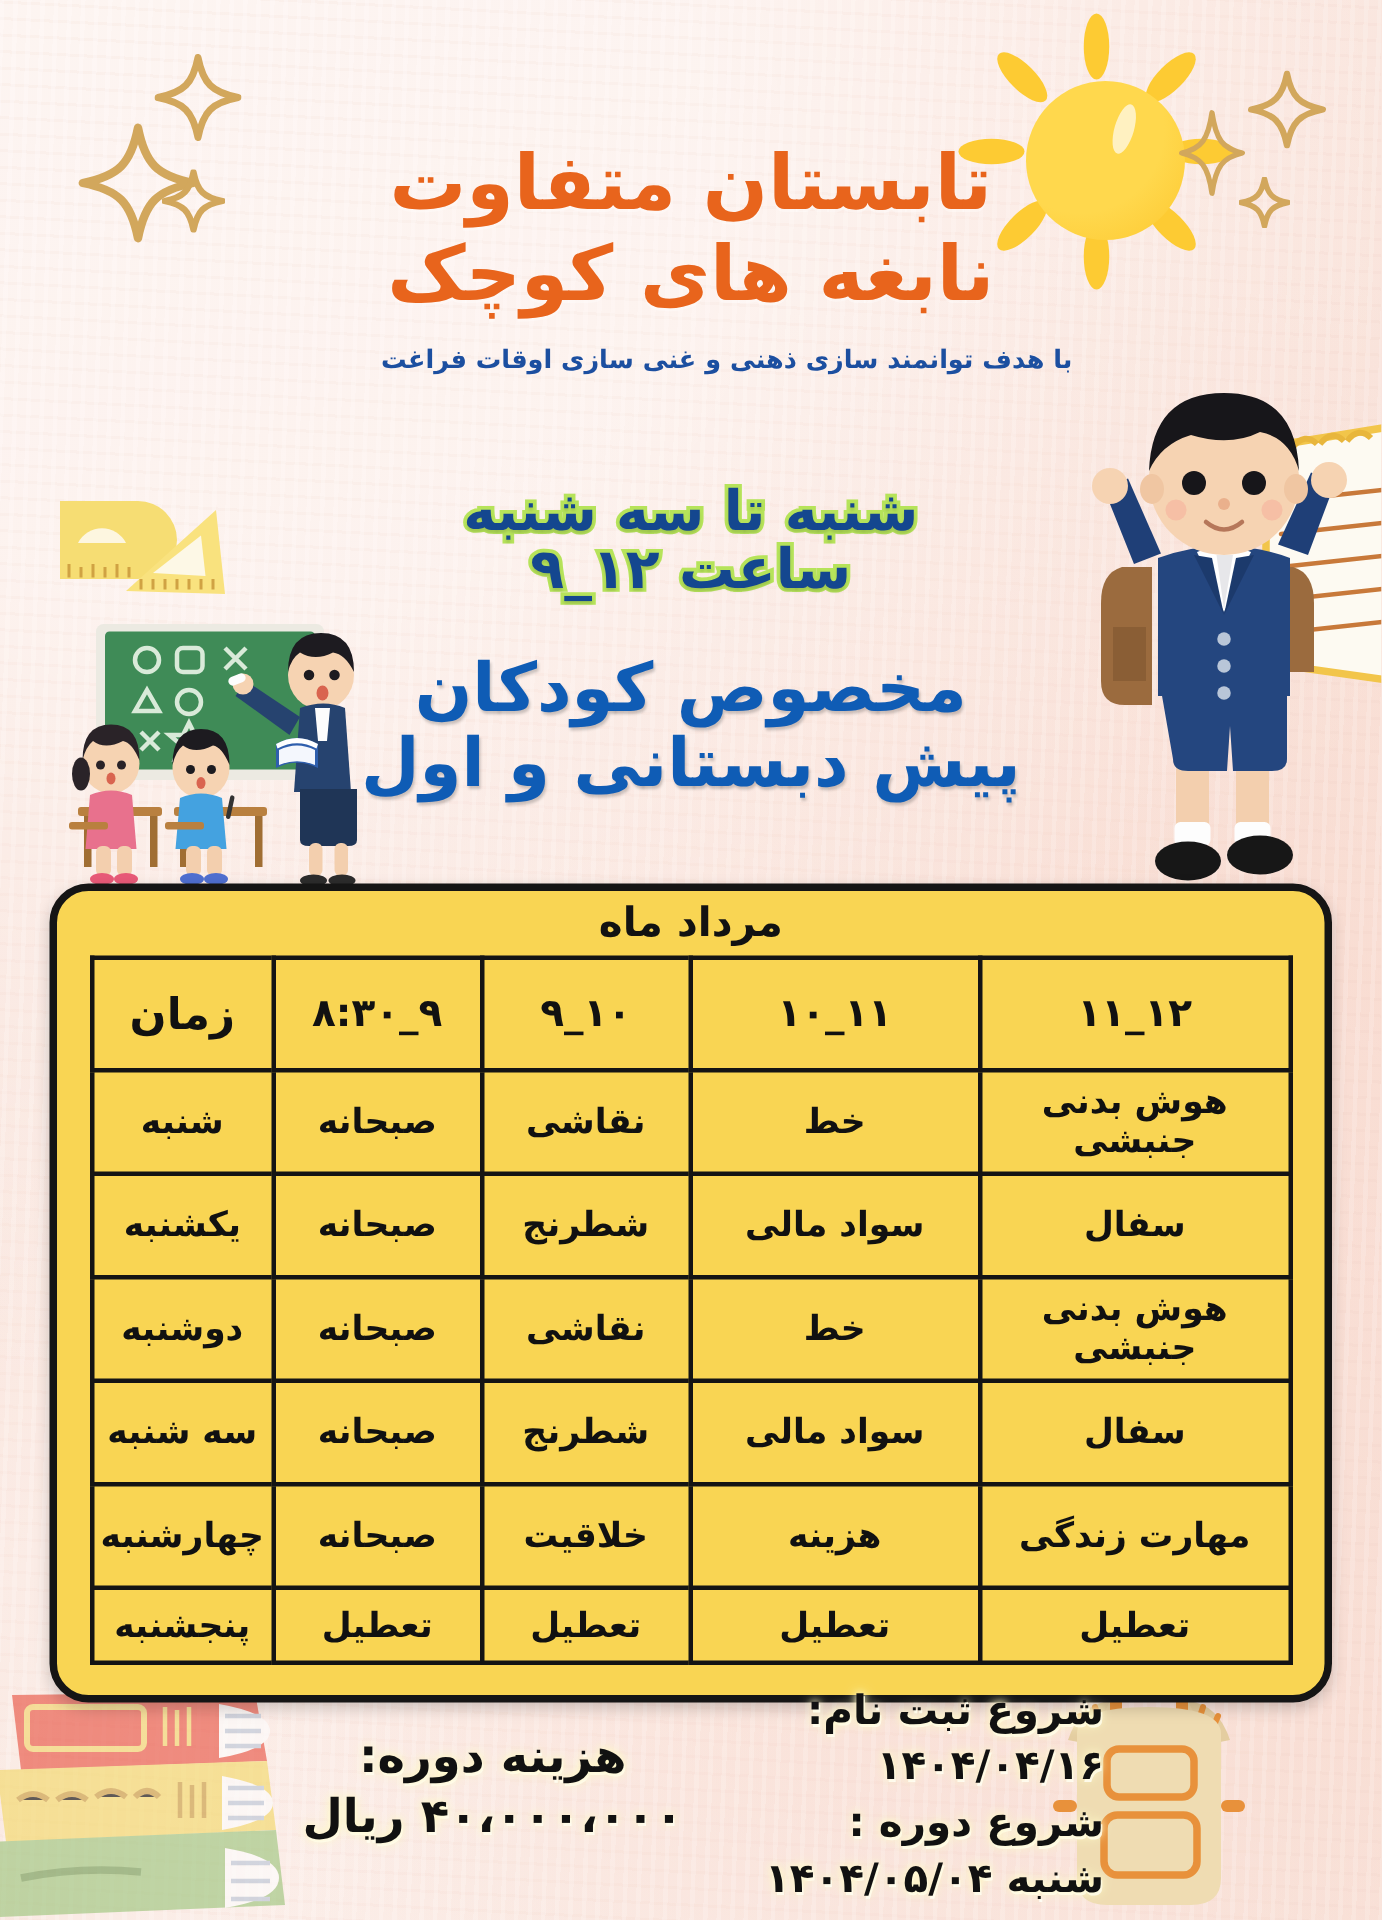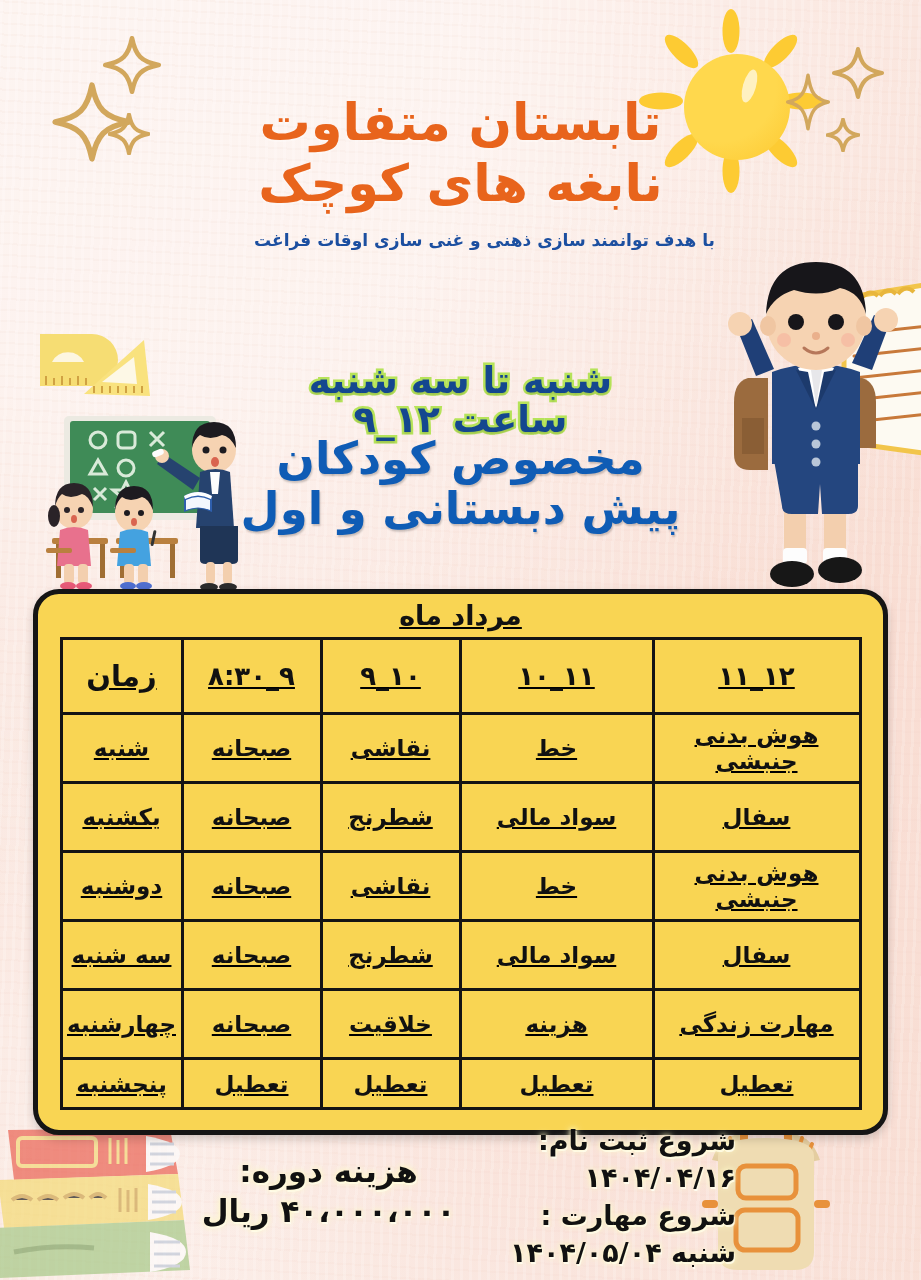--- a/index.html
+++ b/index.html
@@ -54,21 +54,21 @@
   .title-1,.title-2{
     color:#e8641c;font-weight:bold;letter-spacing:-1px;line-height:1.04;
     text-shadow:0 2px 0 rgba(255,255,255,.35);
   }
   .title-1{font-size:51px;}
   .title-2{font-size:51px;margin-top:8px;}
   .subtitle{
     margin-top:20px;color:#1c4fa0;font-weight:bold;font-size:17px;letter-spacing:-.2px;padding-left:48px;
   }
 
-  .green-line-wrap{position:absolute;left:0;right:0;top:320px;text-align:center;z-index:6;margin-top:40px;}
+  .green-line-wrap{position:absolute;left:0;right:0;top:320px;text-align:center;z-index:6;}
   .green-line{
     font-size:37px;font-weight:bold;color:#14478f;line-height:1.12;
     -webkit-text-stroke:5px #b6e35a;
     paint-order:stroke fill;
     text-shadow:0 2px 2px rgba(0,0,0,.12);
   }
   .green-line.l2{margin-top:-2px;}
 
   .blue-head-wrap{position:absolute;left:0;right:0;top:434px;text-align:center;z-index:6;}
   .blue-head{
@@ -92,21 +92,20 @@
 
   
   .backpack{position:absolute;left:666px;top:1104px;width:200px;height:180px;z-index:3;}
 
   
   .panel{
     position:absolute;left:33px;top:589px;width:855px;height:546px;
     background:#f9d553;border:5px solid #151515;border-radius:26px;
     box-sizing:border-box;z-index:5;
     box-shadow:0 4px 10px rgba(0,0,0,.18);
-    text-decoration:underline;
   }
   .panel-title{
     text-align:center;font-size:27px;font-weight:bold;color:#121212;
     margin-top:6px;margin-bottom:6px;letter-spacing:-.5px;
   }
   .tbl{
     width:784px;margin:0 auto;border-collapse:collapse;table-layout:fixed;
     border:3px solid #141414;
   }
   .tbl td,.tbl th{
@@ -489,16 +488,16 @@
   </div>
 
   <div class="fee">
     <div>هزینه دوره:</div>
     <div>۴۰،۰۰۰،۰۰۰ ریال</div>
   </div>
 
   <div class="reg">
     <div>شروع ثبت نام:</div>
     <div>۱۴۰۴/۰۴/۱۶</div>
-    <div>شروع مهارت :</div>
+    <div>شروع دوره :</div>
     <div>شنبه ۱۴۰۴/۰۵/۰۴</div>
   </div>
 </div>
 
 </body></html>

